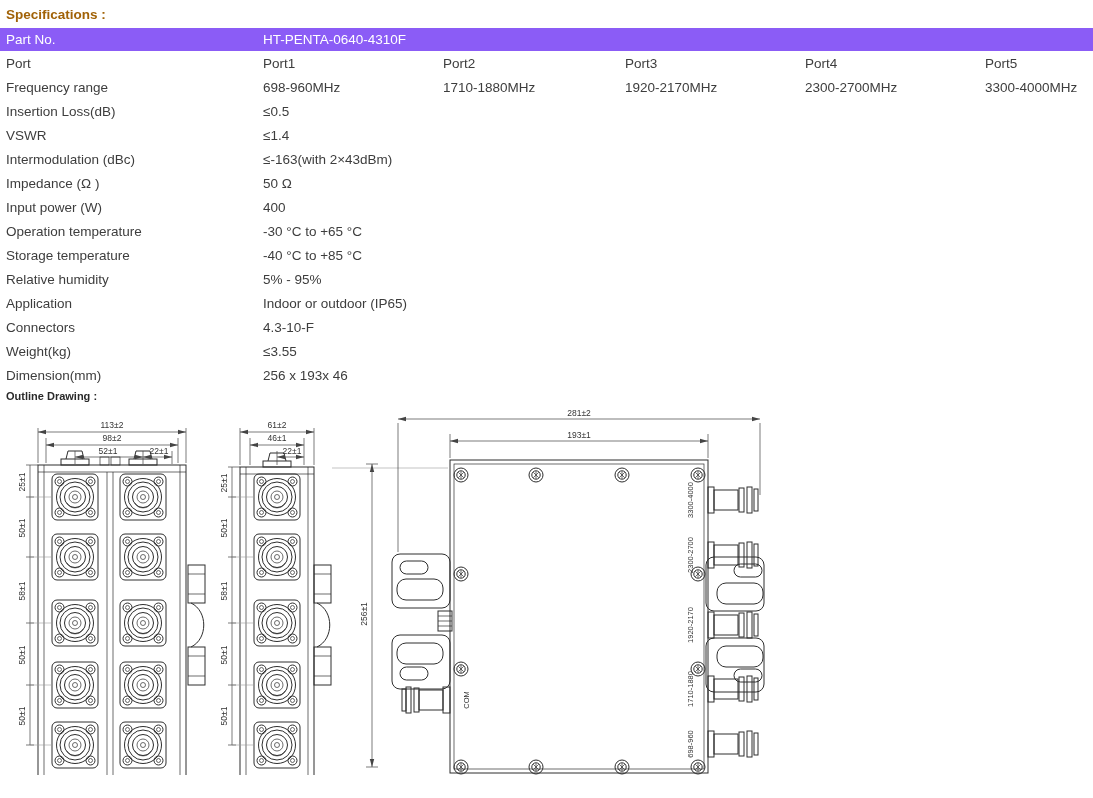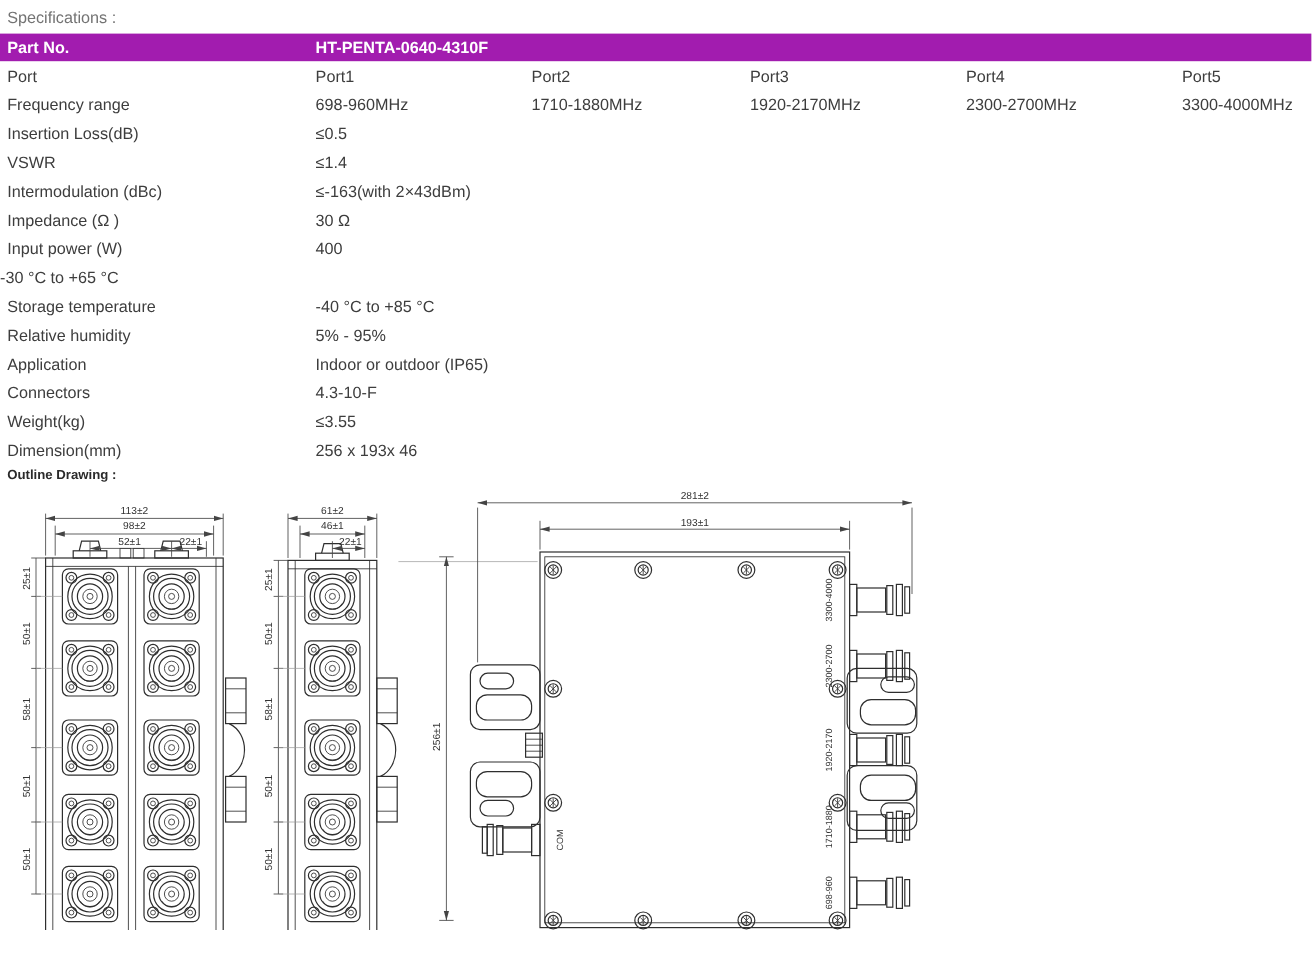--- a/index.html
+++ b/index.html
@@ -1,31 +1,31 @@
 <!DOCTYPE html>
 <html><head>
 <meta charset="utf-8">
 <style>
   html,body{margin:0;padding:0;}
   body{
     width:1093px;height:798px;background:#ffffff;overflow:hidden;position:relative;
     font-family:"Liberation Sans", sans-serif;color:#3d3d3d;
   }
   .page-title{
-    padding:7px 0 4px 6px;font-size:13.5px;font-weight:normal;color:#737373;height:17px;
+    padding:7px 0 4px 6px;font-size:13.5px;font-weight:bold;color:#a16207;height:17px;
   }
   .spec-table{width:1093px;}
   .trow{
     display:grid;
     grid-template-columns:263px 180px 182px 180px 180px 1fr;
     height:24px;align-items:center;font-size:13.5px;
   }
   .trow .lbl{padding-left:6px;}
   .thead{
-    height:23px;background:#a21caf;color:#ffffff;font-weight:bold;
+    height:23px;background:#8b5cf6;color:#ffffff;font-weight:normal;
   }
   .outline-title{
     padding:3px 0 2px 6px;font-size:11px;font-weight:bold;color:#2a2a2a;height:15px;
   }
   .drawing-wrap{width:1093px;height:368px;overflow:hidden;}
   svg text{font-family:"Liberation Sans", sans-serif;font-size:8.5px;fill:#333;}
   svg text.plabel{font-size:7.5px;}
   .s{stroke:#2e2e2e;fill:none;stroke-width:1;}
   .thin{stroke:#2e2e2e;fill:none;stroke-width:.7;}
   .dim{stroke:#444;fill:none;stroke-width:.7;}
@@ -67,27 +67,28 @@
   <div class="trow">
     <div class="lbl">VSWR</div>
     <div>≤1.4</div>
   </div>
   <div class="trow">
     <div class="lbl">Intermodulation (dBc)</div>
     <div>≤-163(with 2×43dBm)</div>
   </div>
   <div class="trow">
     <div class="lbl">Impedance (Ω )</div>
-    <div>30 Ω</div>
+    <div>50 Ω</div>
   </div>
   <div class="trow">
     <div class="lbl">Input power (W)</div>
     <div>400</div>
   </div>
   <div class="trow">
+    <div class="lbl">Operation temperature</div>
     <div>-30 °C to +65 °C</div>
   </div>
   <div class="trow">
     <div class="lbl">Storage temperature</div>
     <div>-40 °C to +85 °C</div>
   </div>
   <div class="trow">
     <div class="lbl">Relative humidity</div>
     <div>5% - 95%</div>
   </div>

